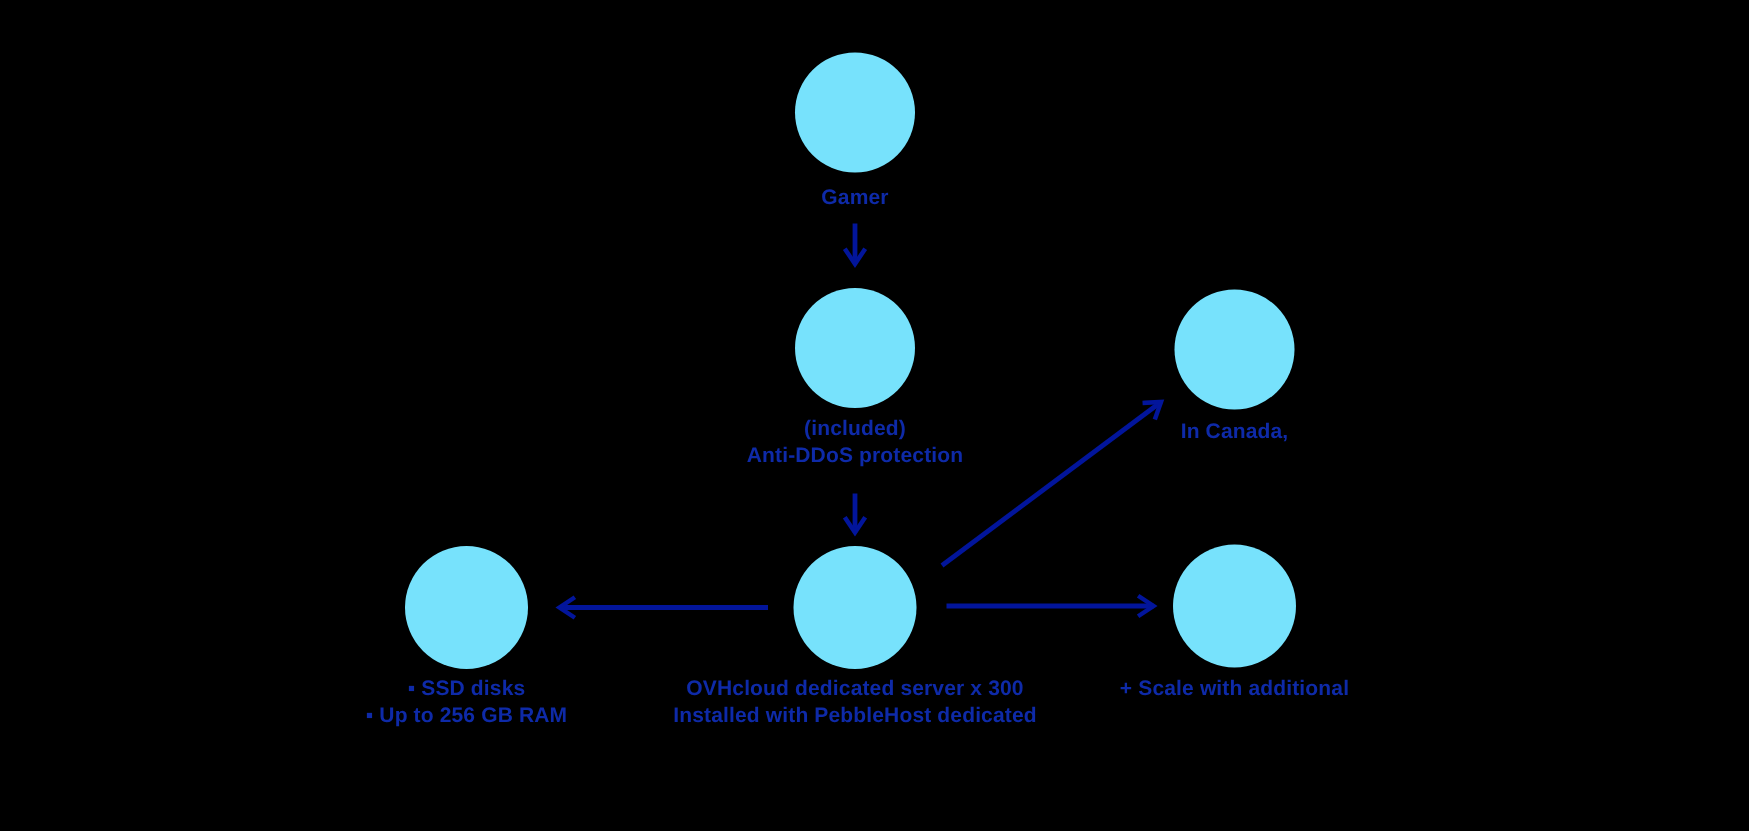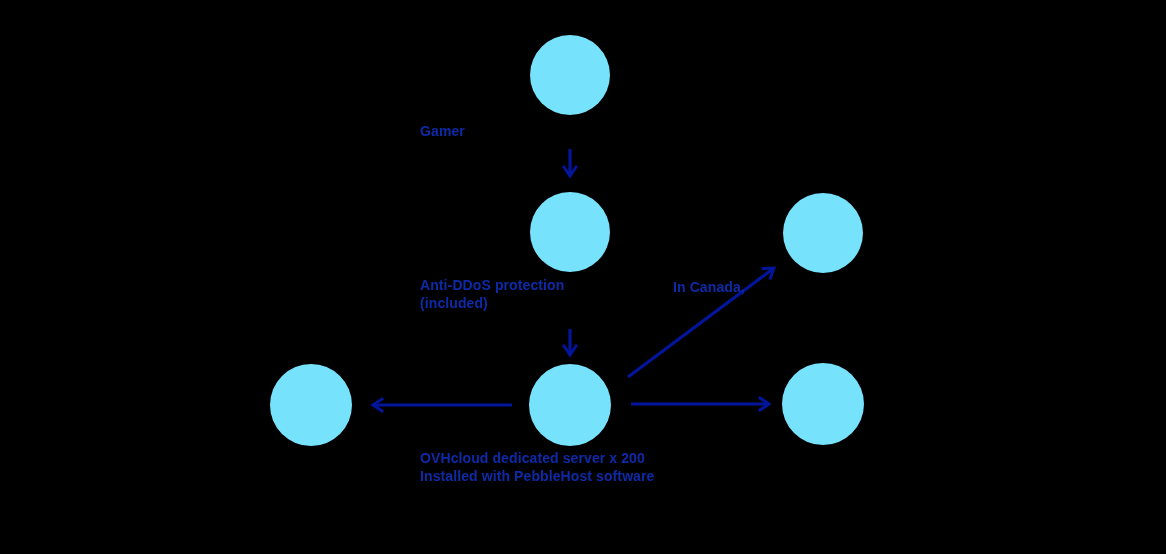--- a/index.html
+++ b/index.html
@@ -31,20 +31,21 @@
   }
   .arrowhead{
     stroke:var(--arrow);
     stroke-width:3;
     fill:none;
     stroke-linecap:square;
   }
   .label{
     position:absolute;
     width:300px;
+    text-align:center;
     color:var(--text);
     font-size:14px;
     font-weight:700;
     line-height:18px;
     letter-spacing:0.1px;
   }
 </style>
 </head>
 <body>
 
@@ -69,32 +70,35 @@
     <circle class="node" cx="570" cy="405" r="41"></circle>
     <circle class="node" cx="311" cy="405" r="41"></circle>
     <circle class="node" cx="823" cy="404" r="41"></circle>
   </svg>
 
   <div class="label" style="left:420px;top:122px">
     <div>Gamer</div>
   </div>
 
   <div class="label" style="left:420px;top:276px">
+    <div>(included)</div>
     <div>Anti-DDoS protection</div>
-    <div>(included)</div>
   </div>
 
   <div class="label" style="left:673px;top:278px">
     <div>In Canada,</div>
   </div>
 
   <div class="label" style="left:420px;top:449px">
-    <div>OVHcloud dedicated server x 200</div>
-    <div>Installed with PebbleHost software</div>
+    <div>OVHcloud dedicated server x 300</div>
+    <div>Installed with PebbleHost dedicated</div>
   </div>
 
   <div class="label" style="left:161px;top:449px">
+    <div>▪ SSD disks</div>
+    <div>▪ Up to 256 GB RAM</div>
   </div>
 
   <div class="label" style="left:673px;top:449px">
+    <div>+ Scale with additional</div>
   </div>
 
 </div>
 
 </body></html>

